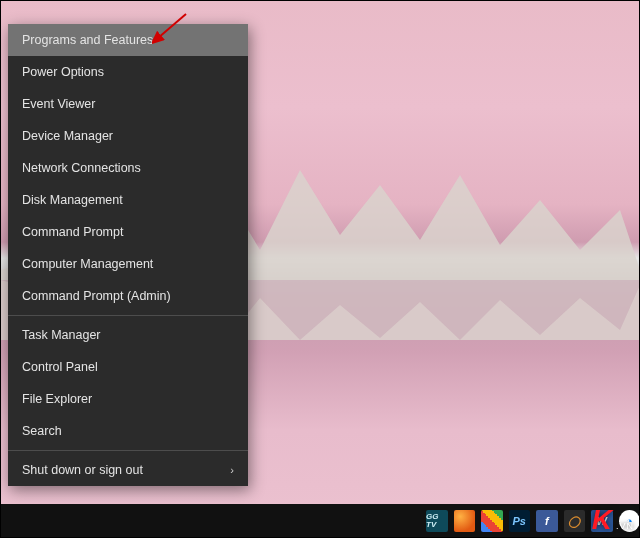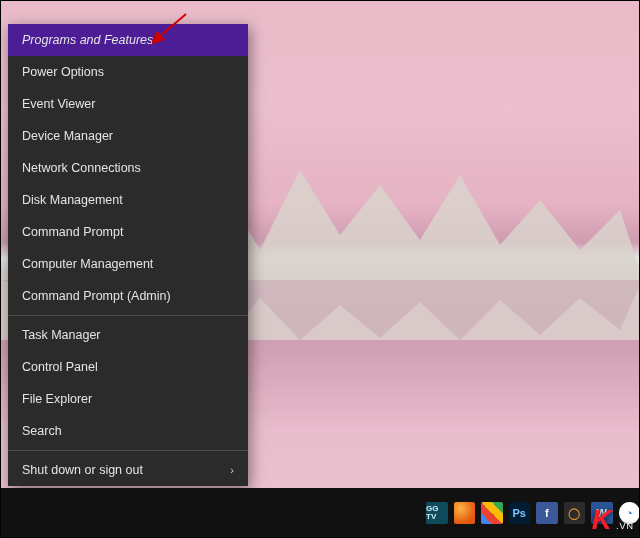--- a/index.html
+++ b/index.html
@@ -41,22 +41,21 @@
   }
   .menu-item {
     padding: 9px 14px;
     cursor: default;
     white-space: nowrap;
     display: flex;
     align-items: center;
     justify-content: space-between;
   }
   .menu-item.hover {
-    background: #4c1d95;
-    font-style: italic;
+    background: #737373;
   }
   .menu-sep {
     height: 1px;
     background: #4d4d4d;
     margin: 3px 0;
   }
   .chevron {
     font-size: 11px;
     color: #cfcfcf;
   }
@@ -64,26 +63,27 @@
   .arrow-annotation {
     position: absolute;
     top: 12px;
     left: 152px;
     pointer-events: none;
   }
 
   .taskbar {
     position: absolute;
     left: 0; right: 0; bottom: 0;
-    height: 50px;
+    height: 34px;
     background: #111;
     display: flex;
     align-items: center;
     padding-left: 426px;
     gap: 6px;
+    font-style: italic;
   }
   .task-icon {
     width: 22px;
     height: 22px;
     display: flex;
     align-items: center;
     justify-content: center;
     font-size: 11px;
     font-weight: bold;
     border-radius: 2px;

